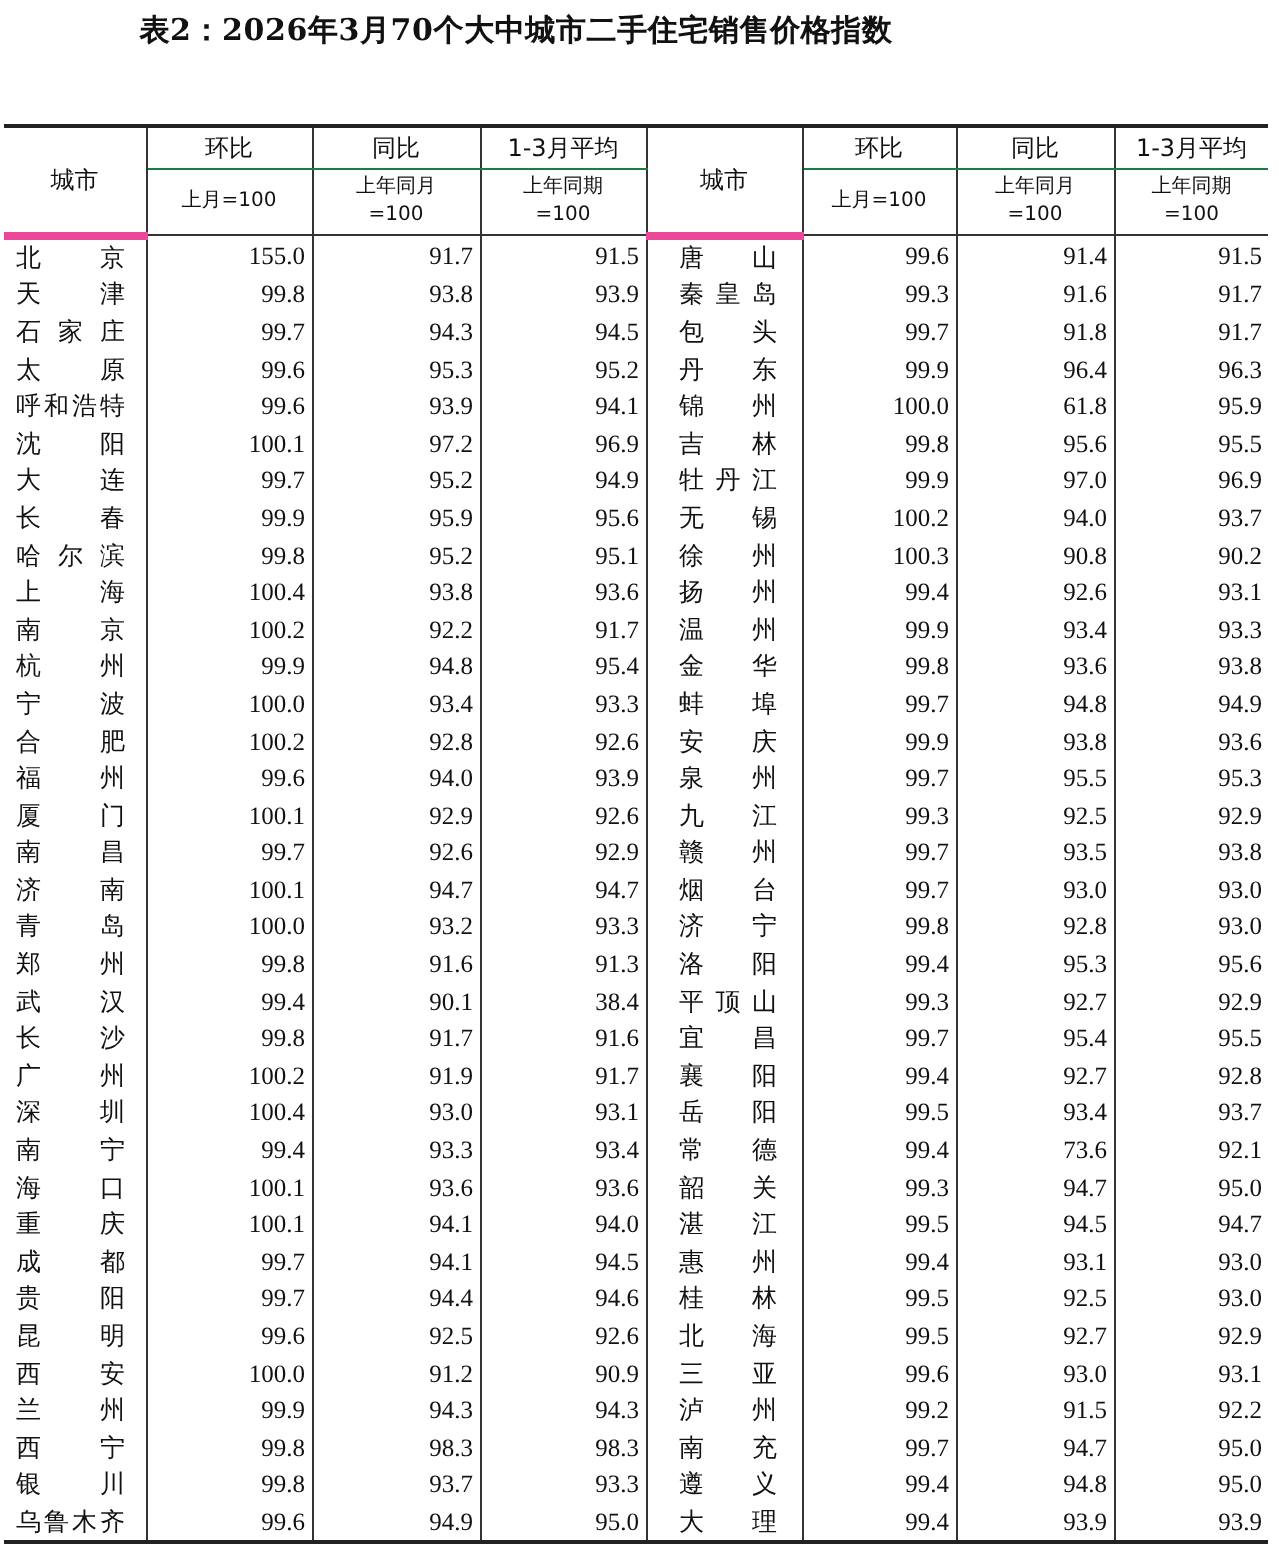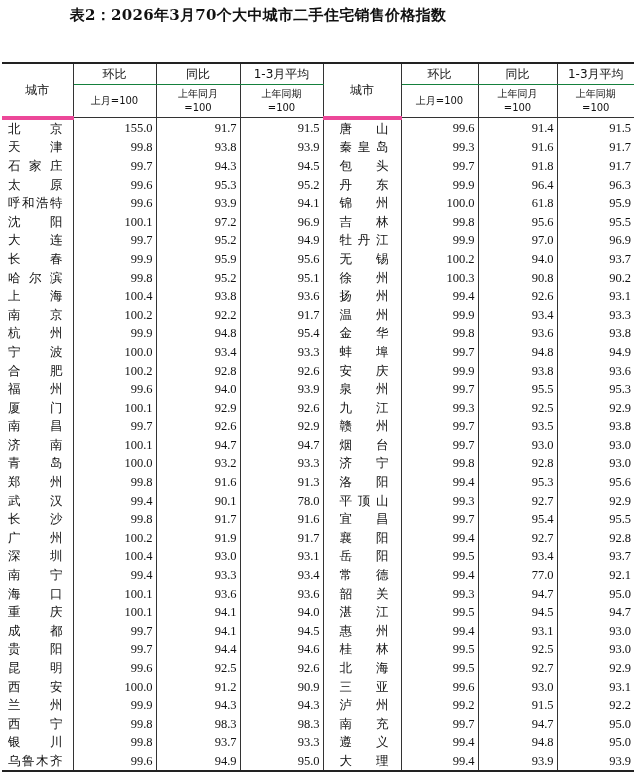--- a/index.html
+++ b/index.html
@@ -271,21 +271,21 @@
         <td class="num">91.3</td>
         <td class="city2">洛阳</td>
         <td class="num">99.4</td>
         <td class="num">95.3</td>
         <td class="num last">95.6</td>
       </tr>
       <tr>
         <td class="city">武汉</td>
         <td class="num">99.4</td>
         <td class="num">90.1</td>
-        <td class="num">78.0</td>
+        <td class="num">38.4</td>
         <td class="city2">平顶山</td>
         <td class="num">99.3</td>
         <td class="num">92.7</td>
         <td class="num last">92.9</td>
       </tr>
       <tr>
         <td class="city">长沙</td>
         <td class="num">99.8</td>
         <td class="num">91.7</td>
         <td class="num">91.6</td>
@@ -314,21 +314,21 @@
         <td class="num">93.4</td>
         <td class="num last">93.7</td>
       </tr>
       <tr>
         <td class="city">南宁</td>
         <td class="num">99.4</td>
         <td class="num">93.3</td>
         <td class="num">93.4</td>
         <td class="city2">常德</td>
         <td class="num">99.4</td>
-        <td class="num">77.0</td>
+        <td class="num">73.6</td>
         <td class="num last">92.1</td>
       </tr>
       <tr>
         <td class="city">海口</td>
         <td class="num">100.1</td>
         <td class="num">93.6</td>
         <td class="num">93.6</td>
         <td class="city2">韶关</td>
         <td class="num">99.3</td>
         <td class="num">94.7</td>

